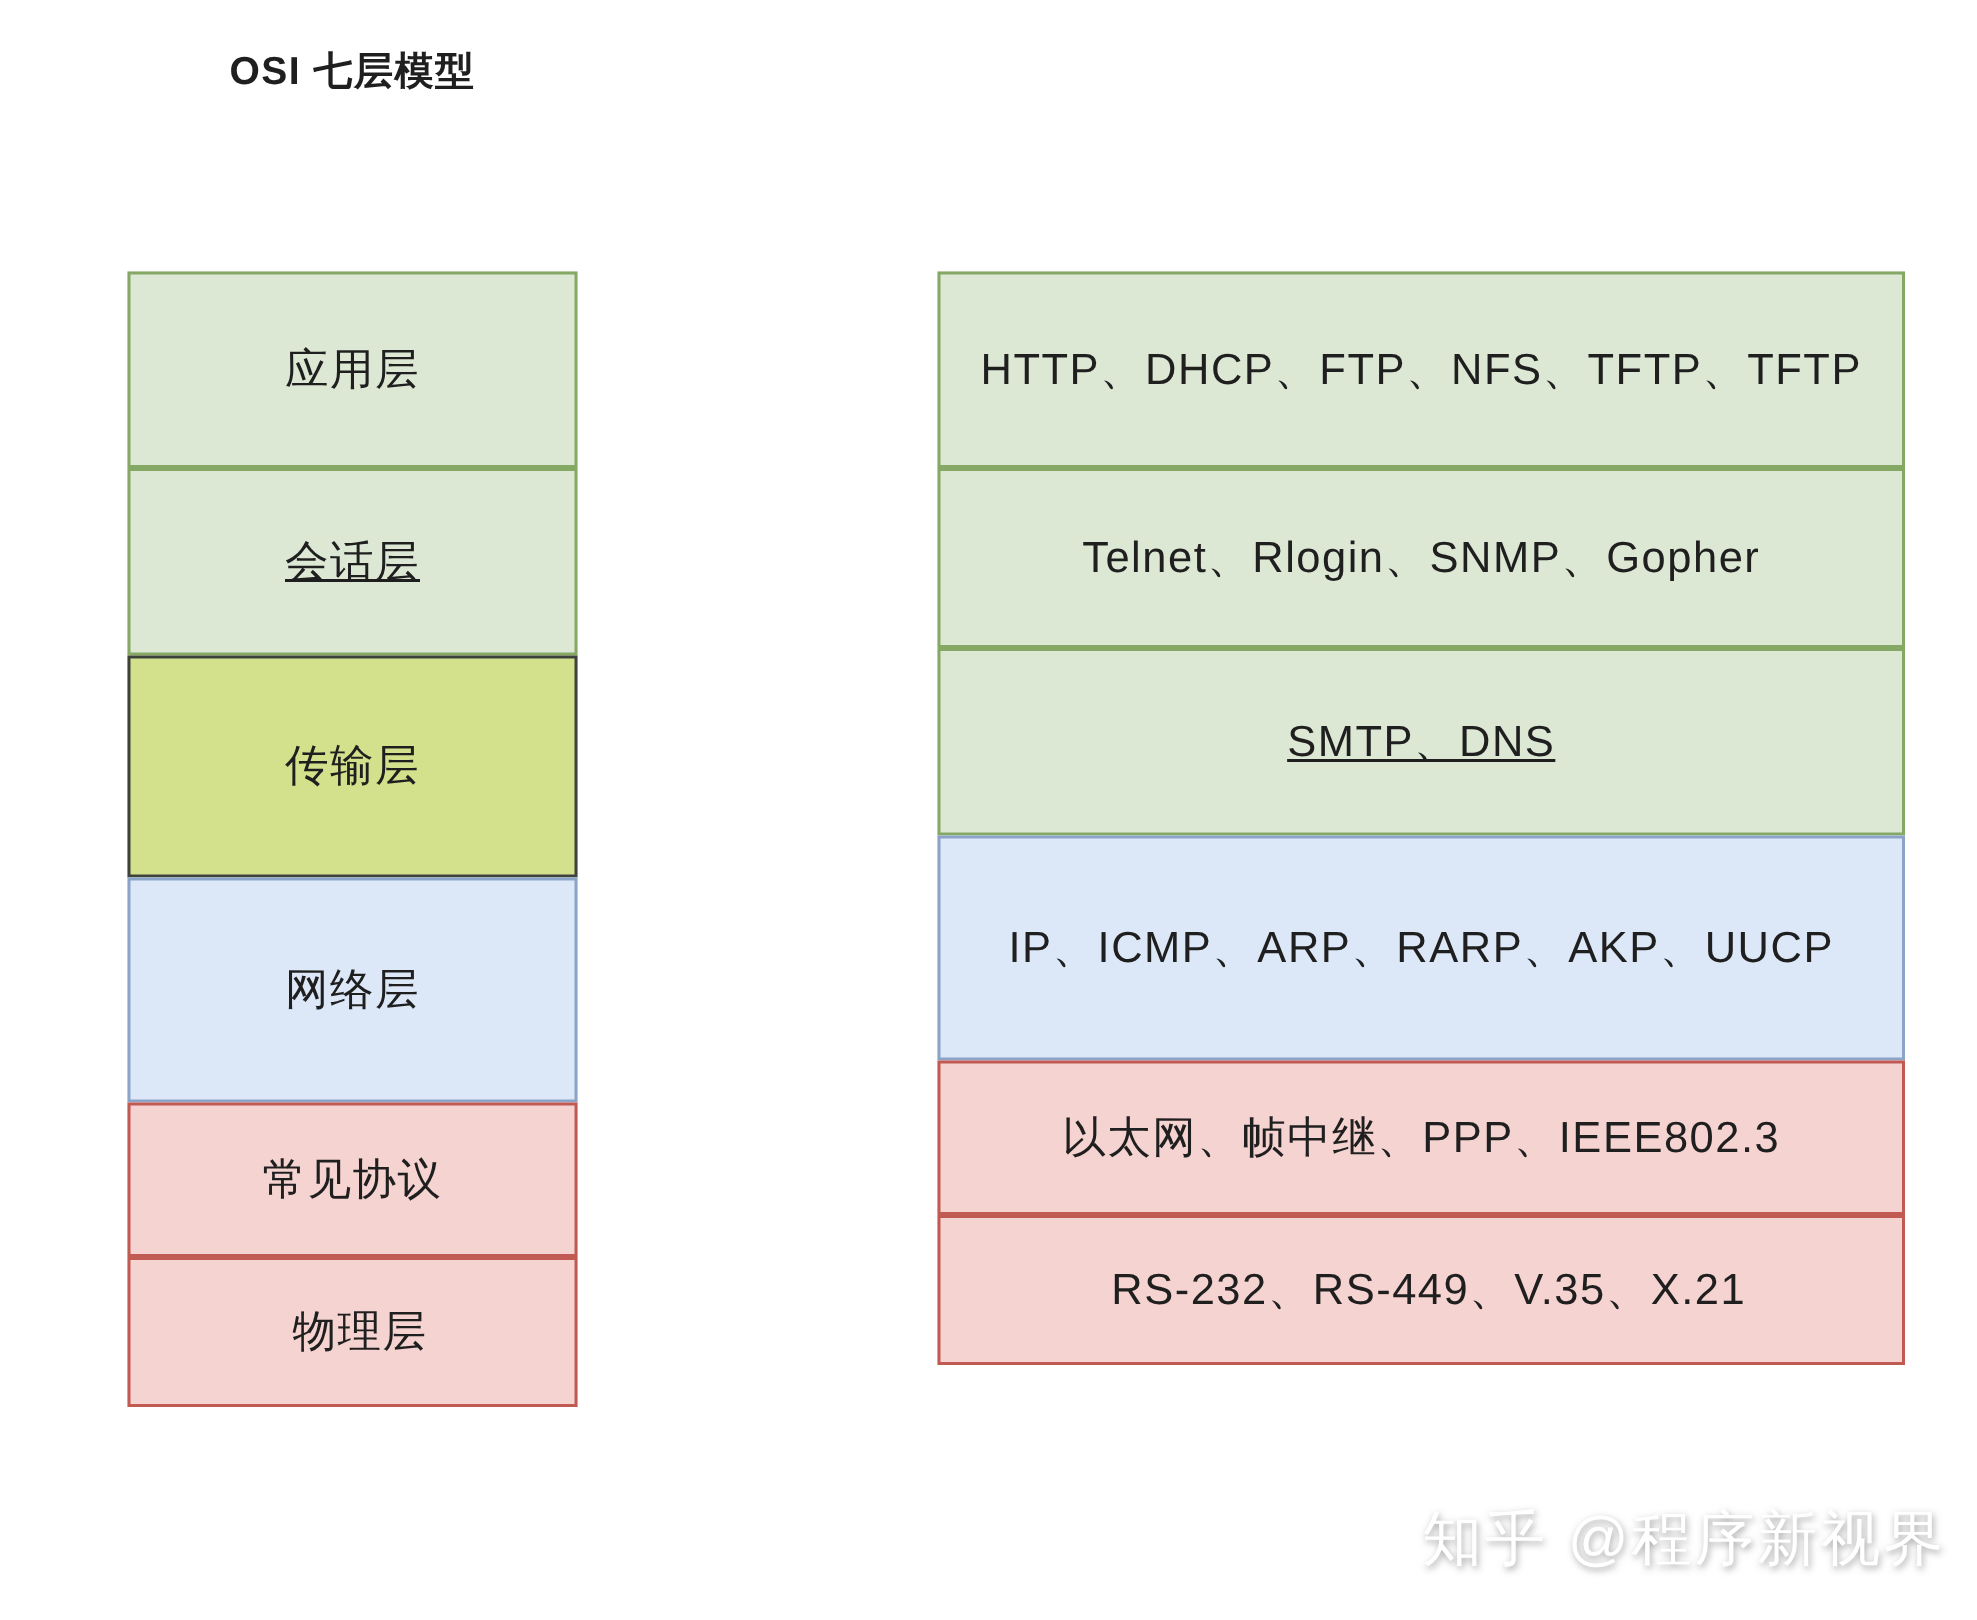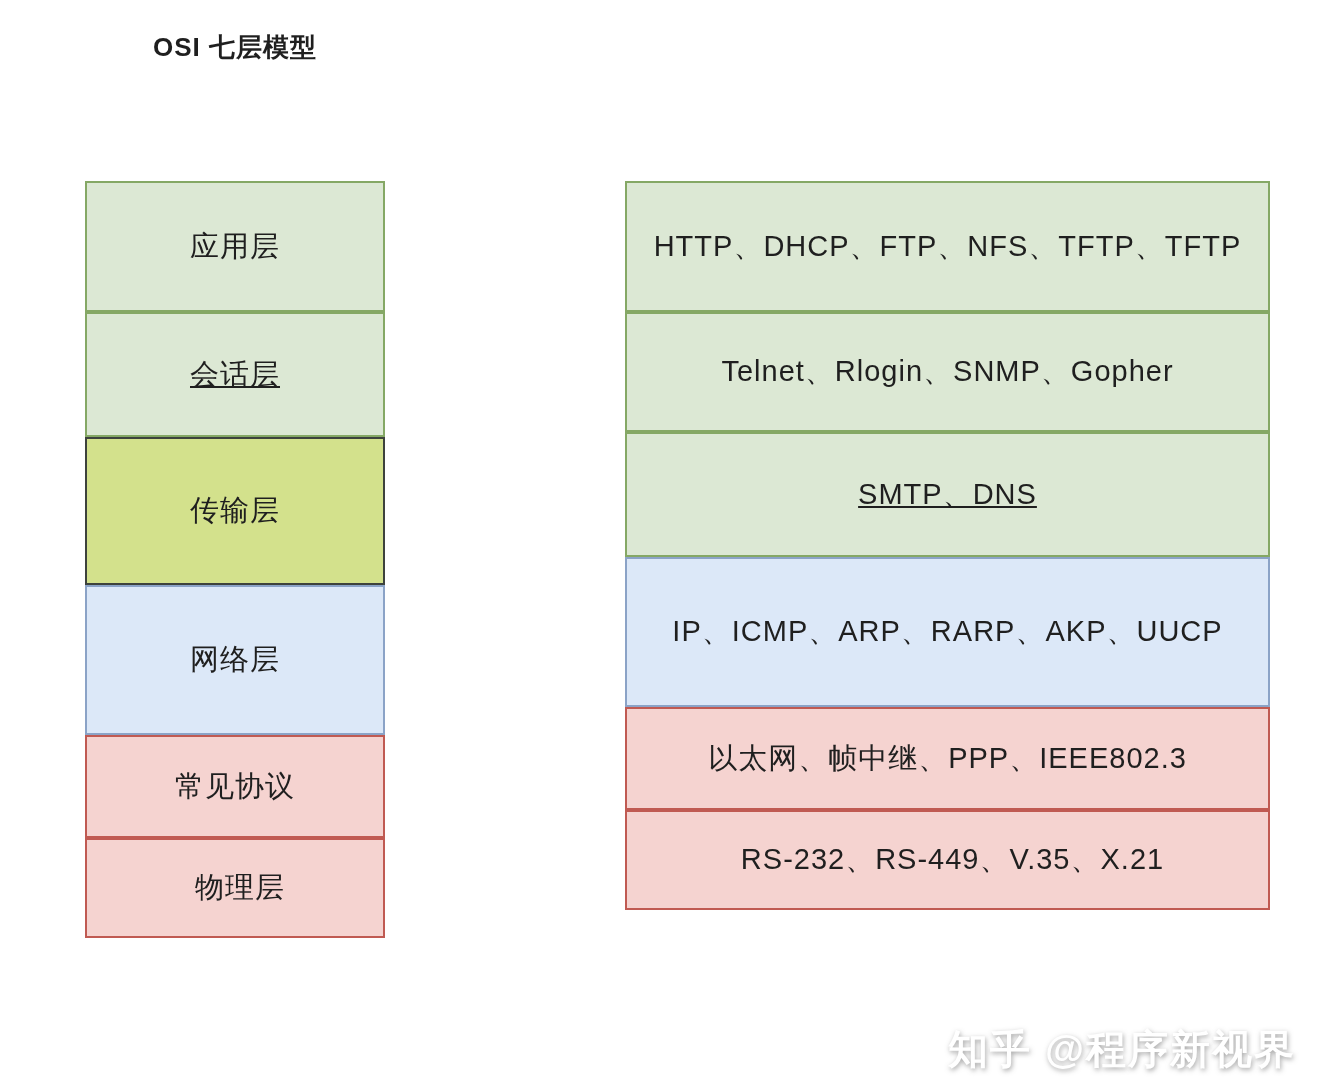--- a/index.html
+++ b/index.html
@@ -60,27 +60,26 @@
   .theme-green  { background: var(--green-fill, #dce8d4);  border-color: var(--green-border, #85a865); }
   .theme-yellow { background: var(--yellow-fill, #d3e18c); border-color: var(--yellow-border, #3d423d); }
   .theme-blue   { background: var(--blue-fill, #dce8f8);   border-color: var(--blue-border, #8ba3c7); }
   .theme-pink   { background: var(--pink-fill, #f5d3d0);   border-color: var(--pink-border, #c05a52); }
 
   .watermark {
     position: absolute;
     left: 948px;
     top: 998px;
     font-size: 40px;
-    font-weight: 700;
+    font-weight: 400;
     letter-spacing: 2px;
     color: var(--watermark-color, #ffffff);
     text-shadow: 1px 2px 5px rgba(90, 90, 90, 0.55);
     white-space: nowrap;
     pointer-events: none;
-    margin-top: 24px;
   }
 </style>
 </head>
 <body>
 
 <div class="canvas">
 
   <div class="title title-left">OSI 七层模型</div>
 
 

